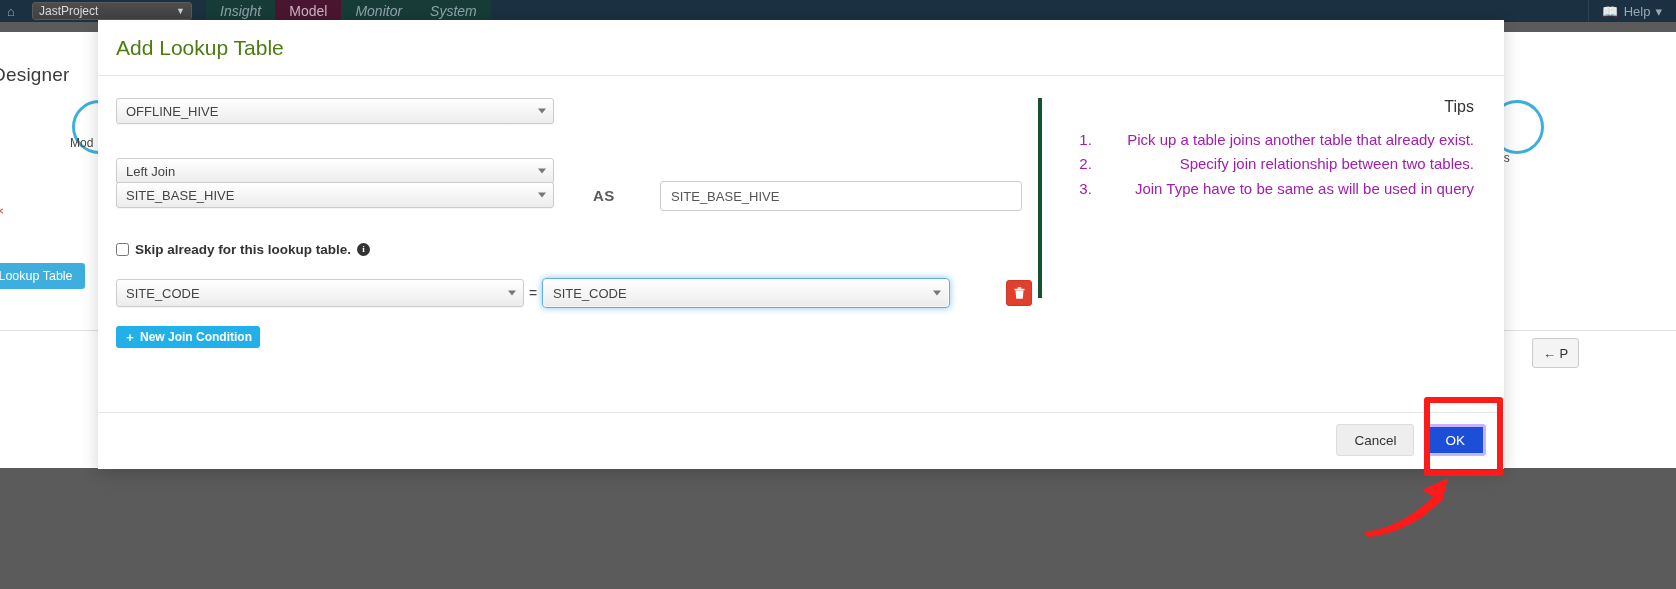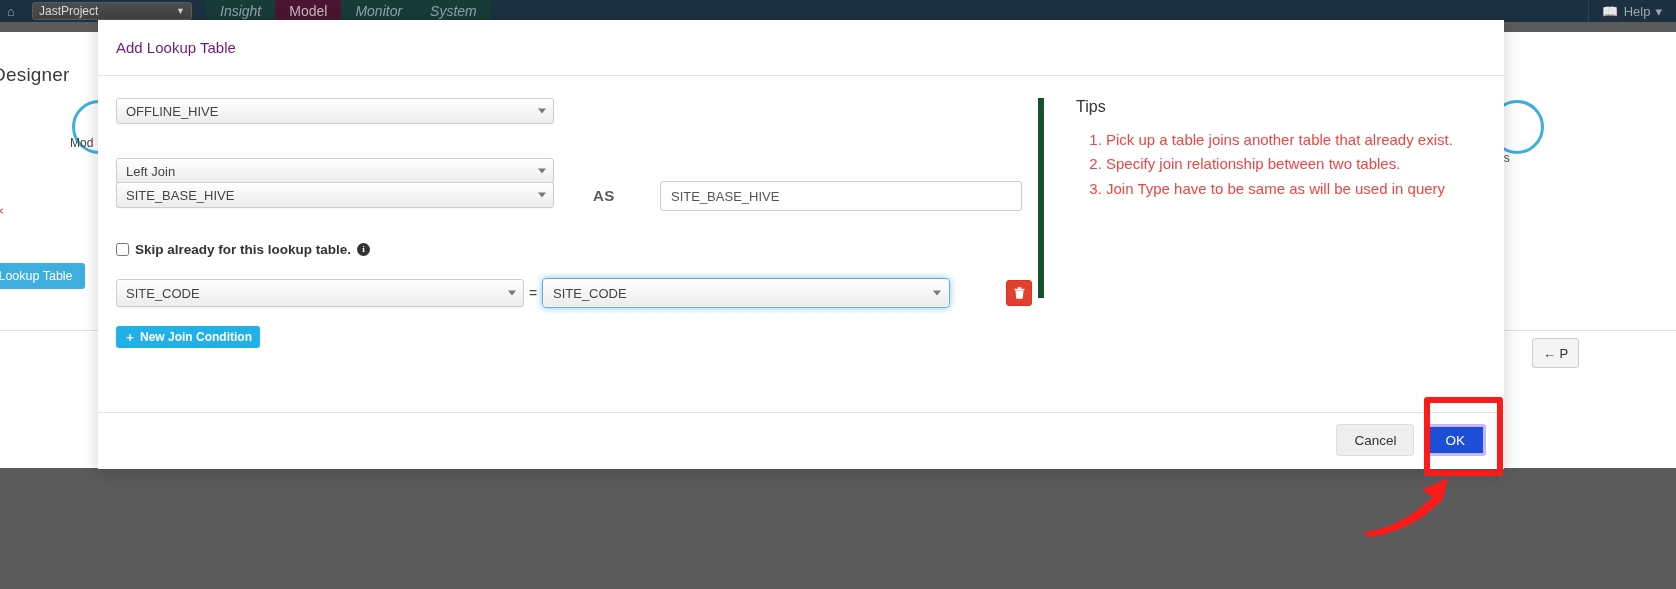--- a/index.html
+++ b/index.html
@@ -207,22 +207,22 @@
   }
   #modal-header {
     height: 56px;
     border-bottom: 1px solid #e5e5e5;
     display: flex;
     align-items: center;
     padding: 0 18px;
     box-sizing: border-box;
   }
   #modal-title {
-    font-size: 15px;
-    color: #701a75;
+    font-size: 21px;
+    color: #4d7c0f;
     font-weight: normal;
     margin: 0;
   }
   #modal-body {
     position: relative;
     height: 336px;
     display: flex;
   }
   #form-col {
     width: 940px;
@@ -376,35 +376,36 @@
     font-weight: bold;
     display: flex;
     align-items: center;
     gap: 4px;
     padding: 0 8px;
     font-family: "Liberation Sans", sans-serif;
   }
 
   
   #tips-panel {
-    border-left: 6px solid #14532d;
+    border-left: 4px solid #14532d;
     padding-left: 32px;
     min-height: 200px;
+    text-align: right;
   }
   #tips-title {
     font-size: 16px;
     color: #333333;
     margin: 0 0 12px 0;
     font-weight: normal;
   }
   #tips-list {
-    margin: 8px;
+    margin: 0;
     padding-left: 22px;
     font-size: 15px;
-    color: #ef4444;
+    color: #a21caf;
     line-height: 1.55;
   }
   #tips-list li { margin-bottom: 1px; }
 
   
   #modal-footer {
     height: 55px;
     border-top: 1px solid #e5e5e5;
     display: flex;
     align-items: center;

